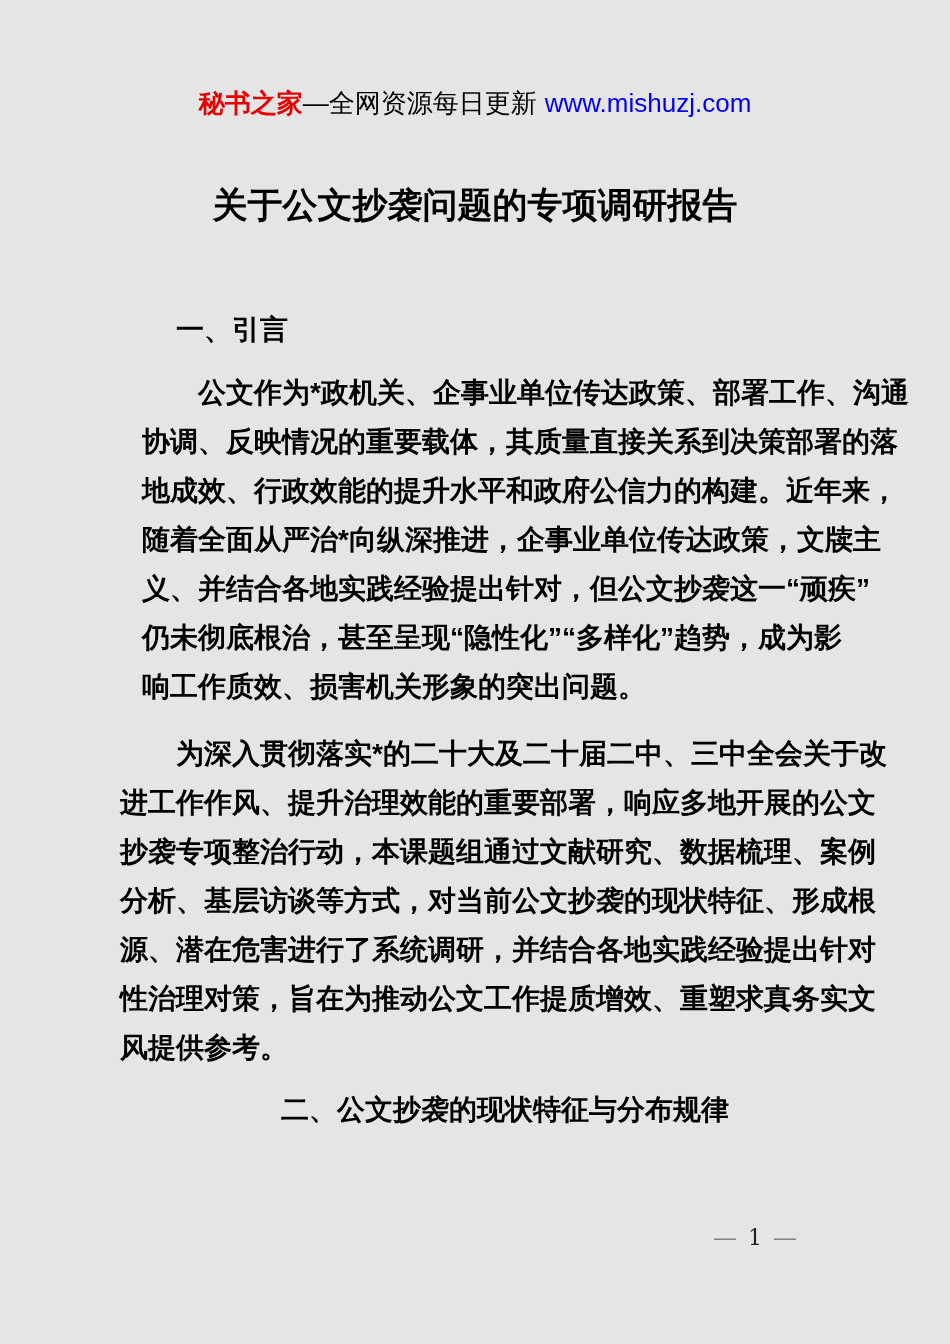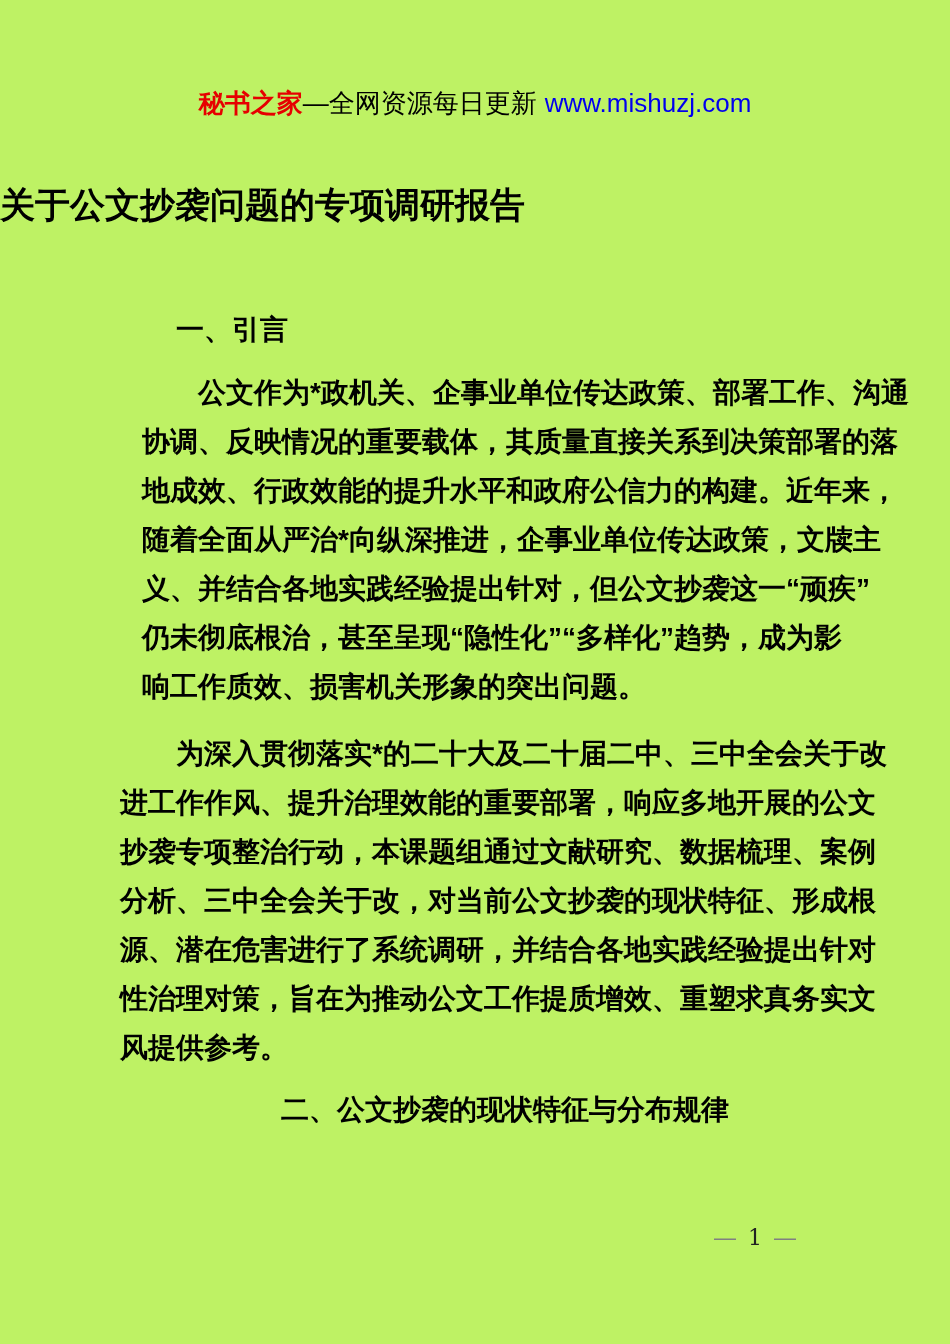--- a/index.html
+++ b/index.html
@@ -1,40 +1,40 @@
 <!DOCTYPE html>
 <html><head>
 <meta charset="utf-8">
 <style>
   html, body { margin: 0; padding: 0; background: #ffffff; }
   .page {
     position: relative;
     width: 950px;
     height: 1344px;
     margin: 0 auto;
-    background: #bef264;
+    background: #e5e5e5;
     overflow: hidden;
     font-family: "Liberation Sans", sans-serif;
     color: #000000;
   }
   
   .site-header {
     padding-top: 84px;
     text-align: center;
     font-size: 26px;
     line-height: 38px;
     white-space: nowrap;
   }
   .brand { color: #e60000; font-weight: 700; }
   .tagline { color: #000000; font-weight: 500; }
   .site-url { color: #0000ee; font-weight: 400; margin-left: 8px; text-decoration: none; }
   
   .doc-title {
     margin-top: 61px;
-    text-align: left;
+    text-align: center;
     font-size: 35px;
     line-height: 44px;
     font-weight: 700;
     white-space: nowrap;
   }
   
   .content {
     margin-left: 120px;
     width: 714px;
     font-size: 28px;
@@ -99,21 +99,21 @@
       <div class="line">随着全面从严治*向纵深推进，企事业单位传达政策，文牍主</div>
       <div class="line">义、并结合各地实践经验提出针对，但公文抄袭这一“顽疾”</div>
       <div class="line">仍未彻底根治，甚至呈现“隐性化”“多样化”趋势，成为影</div>
       <div class="line last">响工作质效、损害机关形象的突出问题。</div>
     </div>
 
     <div class="para para-2">
       <div class="line first">为深入贯彻落实*的二十大及二十届二中、三中全会关于改</div>
       <div class="line">进工作作风、提升治理效能的重要部署，响应多地开展的公文</div>
       <div class="line">抄袭专项整治行动，本课题组通过文献研究、数据梳理、案例</div>
-      <div class="line">分析、三中全会关于改，对当前公文抄袭的现状特征、形成根</div>
+      <div class="line">分析、基层访谈等方式，对当前公文抄袭的现状特征、形成根</div>
       <div class="line">源、潜在危害进行了系统调研，并结合各地实践经验提出针对</div>
       <div class="line">性治理对策，旨在为推动公文工作提质增效、重塑求真务实文</div>
       <div class="line last">风提供参考。</div>
     </div>
 
     <div class="sec-head sec-head-2">二、公文抄袭的现状特征与分布规律</div>
 
   </div>
 
   <div class="page-num">

